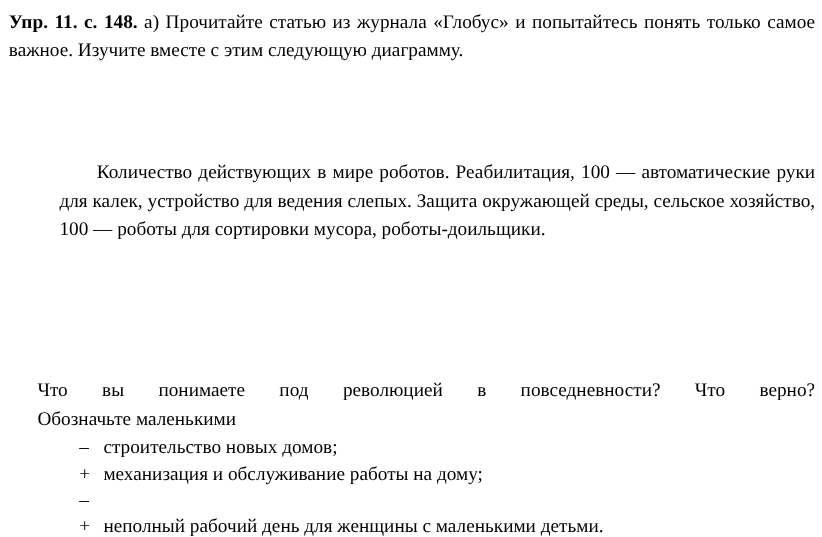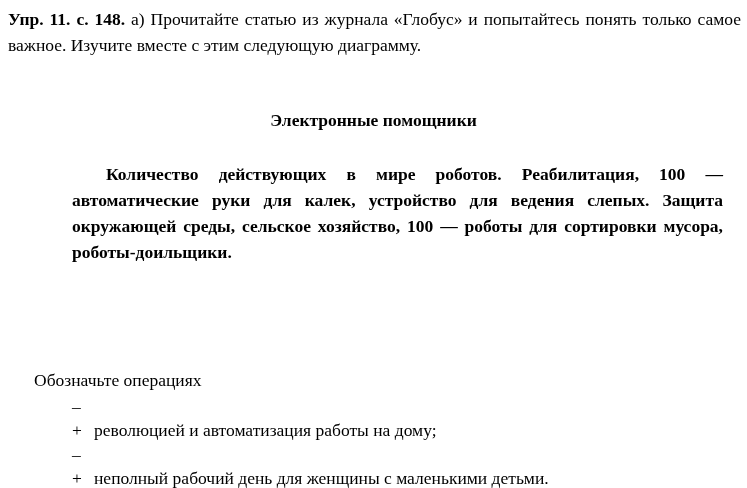--- a/index.html
+++ b/index.html
@@ -44,24 +44,23 @@
   .body-block {
     position: absolute;
     left: 54px;
     top: 143px;
     width: 687px;
     font-size: 17.5px;
     line-height: 26px;
     text-align: justify;
   }
   .body-block p {
-    margin: 18px;
+    margin: 0;
     text-indent: 34px;
     text-align: justify;
-    font-weight: bold;
   }
   .task-b {
     position: absolute;
     left: 8px;
     top: 341px;
     width: 733px;
     font-size: 17.5px;
     line-height: 26px;
   }
   .task-b .b-label {
@@ -105,38 +104,38 @@
 <body>
 
 <div class="page">
 
   <div class="exercise-intro">
     <span class="ex-label">Упр. 11. с. 148.</span>
     <span>a)</span>
     <span>Прочитайте статью из журнала «Глобус» и попытайтесь понять только самое важное. Изучите вместе с этим следующую диаграмму.</span>
   </div>
 
-  <div class="heading">Электронные помощники</div>
 
   <div class="body-block">
     <p>Количество действующих в мире роботов. Реабилитация, 100 — автоматические руки для калек, устройство для ведения слепых. Защита окружающей среды, сельское хозяйство, 100 — роботы для сортировки мусора, роботы-доильщики.</p>
   </div>
 
   <div class="task-b">
-    <span class="task-line-1"><span class="b-label">b)</span></span>
-    <span class="task-line-2">Обозначьте операциях</span>
+    <span class="task-line-1"><span class="b-label">b)</span><span>Что вы понимаете под революцией в повседневности? Что верно?</span></span>
+    <span class="task-line-2">Обозначьте маленькими</span>
   </div>
 
   <div class="options">
     <div class="option-row">
       <span class="option-mark">–</span>
+      <span class="option-text">строительство новых домов;</span>
     </div>
     <div class="option-row">
       <span class="option-mark">+</span>
-      <span class="option-text">революцией и автоматизация работы на дому;</span>
+      <span class="option-text">механизация и обслуживание работы на дому;</span>
     </div>
     <div class="option-row">
       <span class="option-mark">–</span>
     </div>
     <div class="option-row">
       <span class="option-mark">+</span>
       <span class="option-text">неполный рабочий день для женщины с маленькими детьми.</span>
     </div>
   </div>
 

